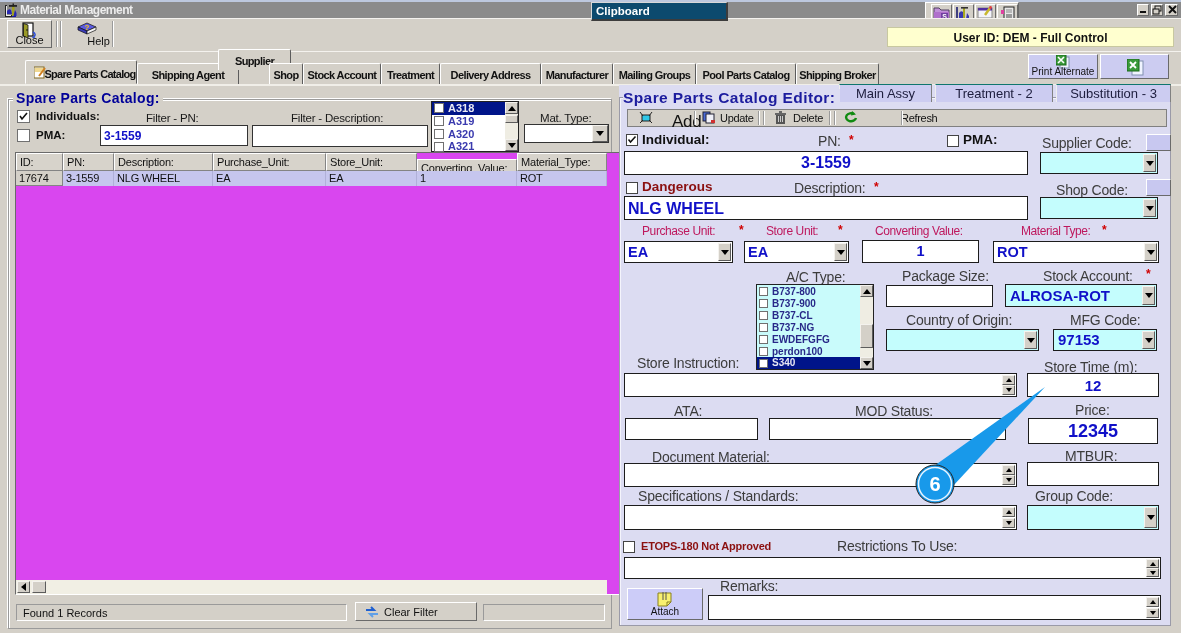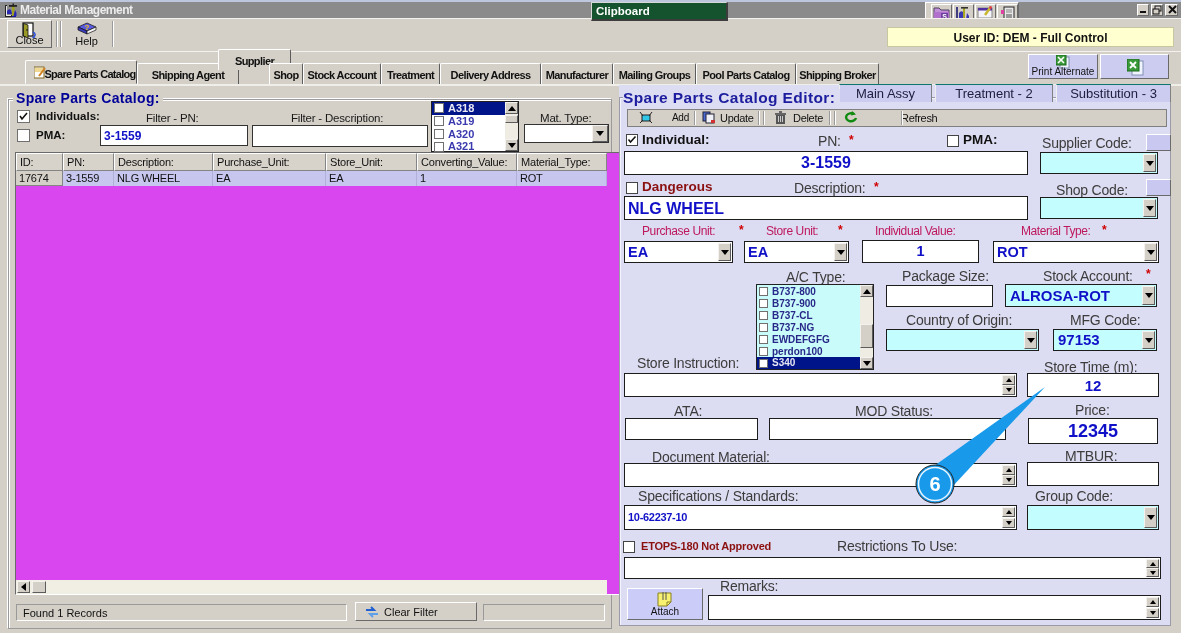--- a/index.html
+++ b/index.html
@@ -36,21 +36,21 @@
       <path d="M3 4 h1 v9 h4 v1 H3 z" fill="#e8e8e8"></path>
       <path d="M4 9 q2 -3 4 -1 l1 4 H4 z" fill="#2828b0"></path>
       <rect x="9" y="4" width="2.5" height="10" fill="#a0a020"></rect>
       <rect x="6" y="3" width="8" height="1.8" fill="#222"></rect>
       <rect x="9.5" y="1.5" width="1.5" height="3" fill="#222"></rect>
       <path d="M12 8 l1.5 3 v3 h-3 z" fill="#2828b0"></path>
     </svg>
 </div>
 <div class="a" style="left:20px;top:3px;font-size:12px;letter-spacing:-0.5px;font-weight:bold;color:#ededed;">Material Management</div>
 
-<div class="a" style="left:591px;top:2px;width:137px;height:19px;background:#14532d;border-top:1px solid #d8d8d8;border-left:1px solid #d8d8d8;border-right:2px solid #3c3c3c;border-bottom:2px solid #3c3c3c;z-index:5;">
+<div class="a" style="left:591px;top:2px;width:137px;height:19px;background:#0c4a6e;border-top:1px solid #d8d8d8;border-left:1px solid #d8d8d8;border-right:2px solid #3c3c3c;border-bottom:2px solid #3c3c3c;z-index:5;">
   <div style="font-size:11.5px;font-weight:bold;color:#fff;padding:2px 0 0 4px;">Clipboard</div>
 </div>
 
 <div class="a rais" style="left:925px;top:2px;width:94px;height:21px;background:#d4d0c8;"></div>
 <div class="a rais" style="left:931px;top:4px;width:21px;height:17px;background:#d4d0c8;">
 <svg width="19" height="15" style="position:absolute;left:0;top:0;">
       <path d="M2 3 h5 l2 2 h8 v9 H2 z" fill="#c090d8" stroke="#504060"></path>
       <path d="M2 7 h15 v7 H2 z" fill="#b070cc"></path>
       <rect x="9" y="8" width="7" height="6" fill="#7040a0"></rect>
       <text x="12.5" y="13.5" font-size="7" font-weight="bold" fill="#fff" text-anchor="middle" font-family="Liberation Sans">S</text>
@@ -111,21 +111,21 @@
 </div>
 <div class="a vsep" style="left:56px;top:21px;height:26px;"></div>
 <div class="a vsep" style="left:60px;top:21px;height:26px;"></div>
 <div class="a" style="left:64px;top:20px;width:45px;height:28px;">
   <svg width="22" height="16" style="position:absolute;left:12px;top:1px;">
       <path d="M2 6 L11 2 L20 6 L11 10 Z" fill="#5a5ae0" stroke="#111" stroke-width="0.7"></path>
       <path d="M2 6 L2 9 L11 13 L11 10 Z" fill="#3a3ab8" stroke="#111" stroke-width="0.7"></path>
       <path d="M20 6 L20 9 L11 13 L11 10 Z" fill="#f4f4f4" stroke="#111" stroke-width="0.7"></path>
       <text x="11" y="9" font-size="8" fill="#f8c810" font-weight="bold" text-anchor="middle" font-family="Liberation Sans">?</text>
     </svg>
-  <div style="position:absolute;left:0;bottom:1px;width:100%;text-align:center;font-size:11px;color:#111;">Help</div>
+  <div style="position:absolute;left:12px;bottom:1px;width:100%;text-align:center;font-size:11px;color:#111;">Help</div>
 </div>
 <div class="a vsep" style="left:112px;top:21px;height:26px;"></div>
 
 <div class="a" style="left:887px;top:27px;width:287px;height:20px;background:#ffffcf;border:1px solid #c8c8a0;">
   <div style="width:100%;text-align:center;font-size:12px;font-weight:bold;color:#111;padding-top:3px;">User ID: DEM - Full Control</div>
 </div>
 
 <div class="a" style="left:0;top:51px;width:1181px;height:1px;background:#f4f2ee;"></div>
 <div class="a" style="left:0;top:84px;width:1181px;height:2px;background:#f0eee8;"></div>
 <div class="tab" style="left:25px;top:60px;width:112px;height:24px;border-bottom:1px solid #d4d0c8;z-index:3;">
@@ -208,21 +208,21 @@
       <div class="tri-d"></div>
     </div>
 </div>
 
 <div class="a" style="left:15px;top:152px;width:677px;height:443px;background:#d946ef;border-top:1px solid #6a6a6a;border-left:1px solid #6a6a6a;border-bottom:1px solid #fff;border-right:1px solid #fff;">
   <div class="gh" style="left:0px;width:47px;">ID:</div>
   <div class="gh" style="left:47px;width:51px;">PN:</div>
   <div class="gh" style="left:98px;width:99px;">Description:</div>
   <div class="gh" style="left:197px;width:113px;">Purchase_Unit:</div>
   <div class="gh" style="left:310px;width:91px;">Store_Unit:</div>
-  <div class="gh" style="left:401px;width:100px;">Converting_Value:</div>
+  <div class="gh" style="left:401px;width:100px;margin-top:6px;">Converting_Value:</div>
   <div class="gh" style="left:501px;width:90px;">Material_Type:</div>
   <div class="gc" style="left:0px;width:47px;background:#d4d0c8;border-right:1px solid #848484;border-bottom:1px solid #848484;">17674</div>
   <div class="gc" style="left:47px;width:51px;">3-1559</div>
   <div class="gc" style="left:98px;width:99px;">NLG WHEEL</div>
   <div class="gc" style="left:197px;width:113px;">EA</div>
   <div class="gc" style="left:310px;width:91px;">EA</div>
   <div class="gc" style="left:401px;width:100px;">1</div>
   <div class="gc" style="left:501px;width:90px;">ROT</div>
 
   <div style="position:absolute;left:0;bottom:0;width:591px;height:14px;background:#f1efe4;"></div>
@@ -255,21 +255,21 @@
 <div class="etab" style="left:1056px;width:115px;">Substitution - 3</div>
 
 <div class="a" style="left:627px;top:109px;width:540px;height:18px;background:#d4d0c8;border:1px solid #808080;">
   <svg width="14" height="13" style="position:absolute;left:11px;top:1px;">
       <rect x="3" y="4" width="8" height="6" fill="#30c8e8" stroke="#222"></rect>
       <line x1="1" y1="1" x2="4" y2="5" stroke="#222"></line>
       <line x1="13" y1="1" x2="10" y2="5" stroke="#222"></line>
       <line x1="1" y1="12" x2="4" y2="9" stroke="#222"></line>
       <line x1="13" y1="12" x2="10" y2="9" stroke="#222"></line>
     </svg>
-  <div style="position:absolute;left:44px;top:2px;font-size:10px;letter-spacing:-0.3px;color:#111;">Add</div>
+  <div style="position:absolute;left:44px;top:2px;font-size:17px;letter-spacing:-0.3px;color:#111;">Add</div>
   <div class="vsep" style="position:absolute;left:66px;top:1px;height:14px;"></div>
   <svg width="15" height="13" style="position:absolute;left:74px;top:1px;">
       <rect x="1" y="1" width="7" height="9" fill="#4a6ad8" stroke="#223"></rect>
       <rect x="4" y="3" width="8" height="9" fill="#f0f0f8" stroke="#223"></rect>
       <rect x="9" y="9" width="4" height="3" fill="#d03030"></rect>
     </svg>
   <div style="position:absolute;left:92px;top:2px;font-size:11px;letter-spacing:-0.3px;color:#111;">Update</div>
   <div class="vsep" style="position:absolute;left:130px;top:1px;height:14px;"></div>
   <div class="vsep" style="position:absolute;left:135px;top:1px;height:14px;"></div>
   <svg width="13" height="14" style="position:absolute;left:146px;top:1px;">
@@ -325,21 +325,21 @@
 <div class="a fld cyan" style="left:1040px;top:197px;width:118px;height:22px;">
   <div class="dbtn" style="position:absolute;right:1px;top:1px;width:13px;height:18px;">
       <div class="tri-d"></div>
     </div>
 </div>
 
 <div class="a lbs" style="left:642px;top:224px;">Purchase Unit:</div>
 <div class="a red" style="left:739px;top:223px;">*</div>
 <div class="a lbs" style="left:766px;top:224px;">Store Unit:</div>
 <div class="a red" style="left:838px;top:223px;">*</div>
-<div class="a lbs" style="left:875px;top:224px;">Individual Value:</div>
+<div class="a lbs" style="left:875px;top:224px;">Converting Value:</div>
 <div class="a lbs" style="left:1021px;top:224px;">Material Type:</div>
 <div class="a red" style="left:1102px;top:223px;">*</div>
 
 <div class="a fld" style="left:624px;top:241px;width:109px;height:22px;">
     <div class="bt" style="font-size:14.5px;padding:2px 0 0 3px;">EA</div>
   <div class="dbtn" style="position:absolute;right:1px;top:1px;width:13px;height:18px;">
       <div class="tri-d"></div>
     </div>
   </div>
 <div class="a fld" style="left:744px;top:241px;width:105px;height:22px;">
@@ -442,21 +442,20 @@
     </div>
   <div class="dbtn" style="position:absolute;right:1px;bottom:1px;width:13px;height:10px;">
       <div class="tri-d" style="border-left-width:3px;border-right-width:3px;border-top-width:4px;"></div>
     </div>
 </div>
 <div class="a fld" style="left:1027px;top:462px;width:132px;height:24px;"></div>
 
 <div class="a lbl" style="left:638px;top:488px;">Specifications / Standards:</div>
 <div class="a lbl" style="left:1035px;top:488px;">Group Code:</div>
 <div class="a fld" style="left:624px;top:505px;width:393px;height:25px;">
-    <div class="bt" style="font-size:11px;letter-spacing:-0.3px;padding:5px 0 0 3px;">10-62237-10</div>
   <div class="dbtn" style="position:absolute;right:1px;top:1px;width:13px;height:10px;">
       <div class="tri-u" style="border-left-width:3px;border-right-width:3px;border-bottom-width:4px;"></div>
     </div>
   <div class="dbtn" style="position:absolute;right:1px;bottom:1px;width:13px;height:10px;">
       <div class="tri-d" style="border-left-width:3px;border-right-width:3px;border-top-width:4px;"></div>
     </div>
 </div>
 <div class="a fld cyan" style="left:1027px;top:505px;width:132px;height:25px;">
   <div class="dbtn" style="position:absolute;right:1px;top:1px;width:13px;height:21px;">
       <div class="tri-d"></div>

